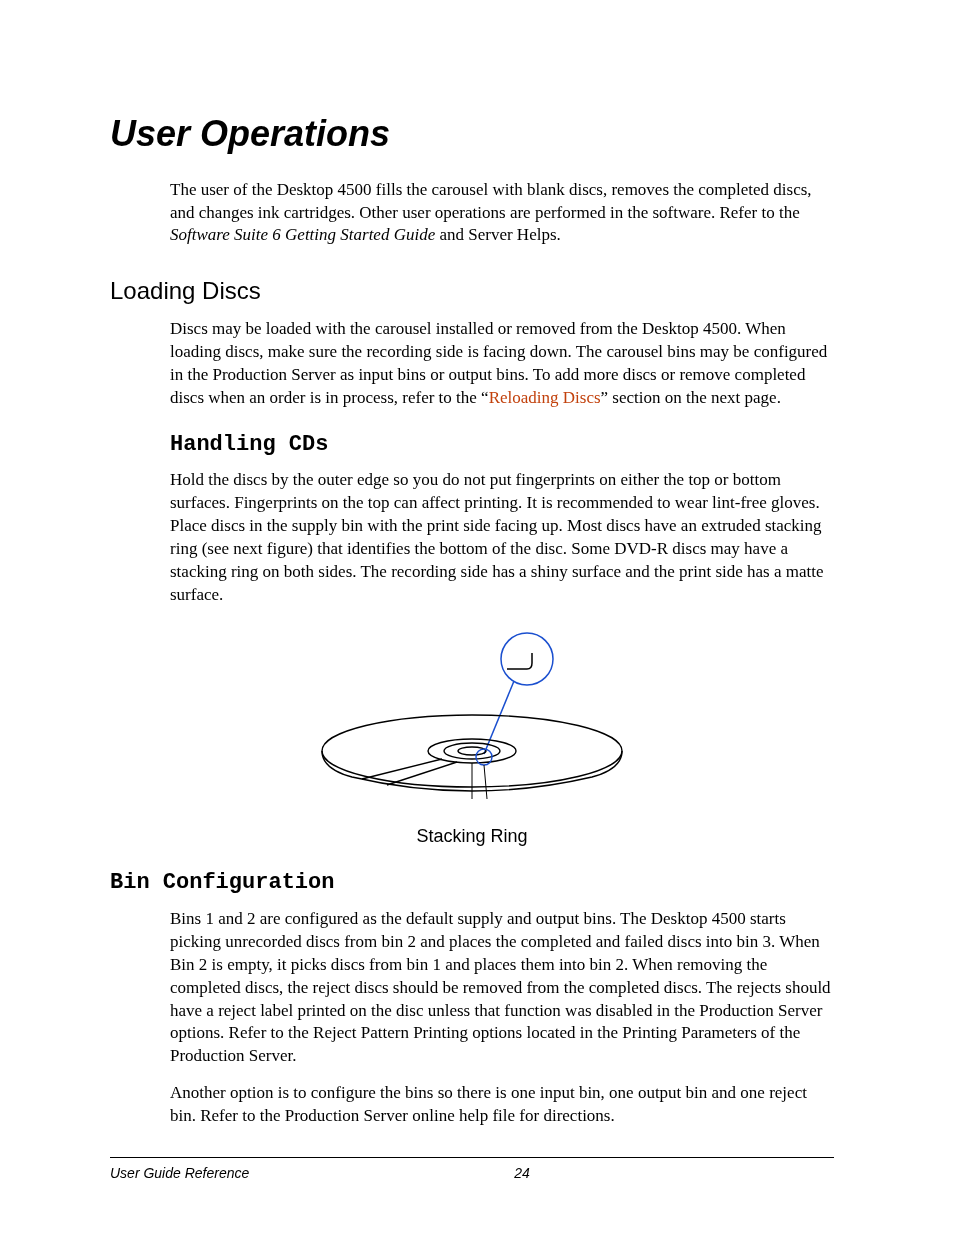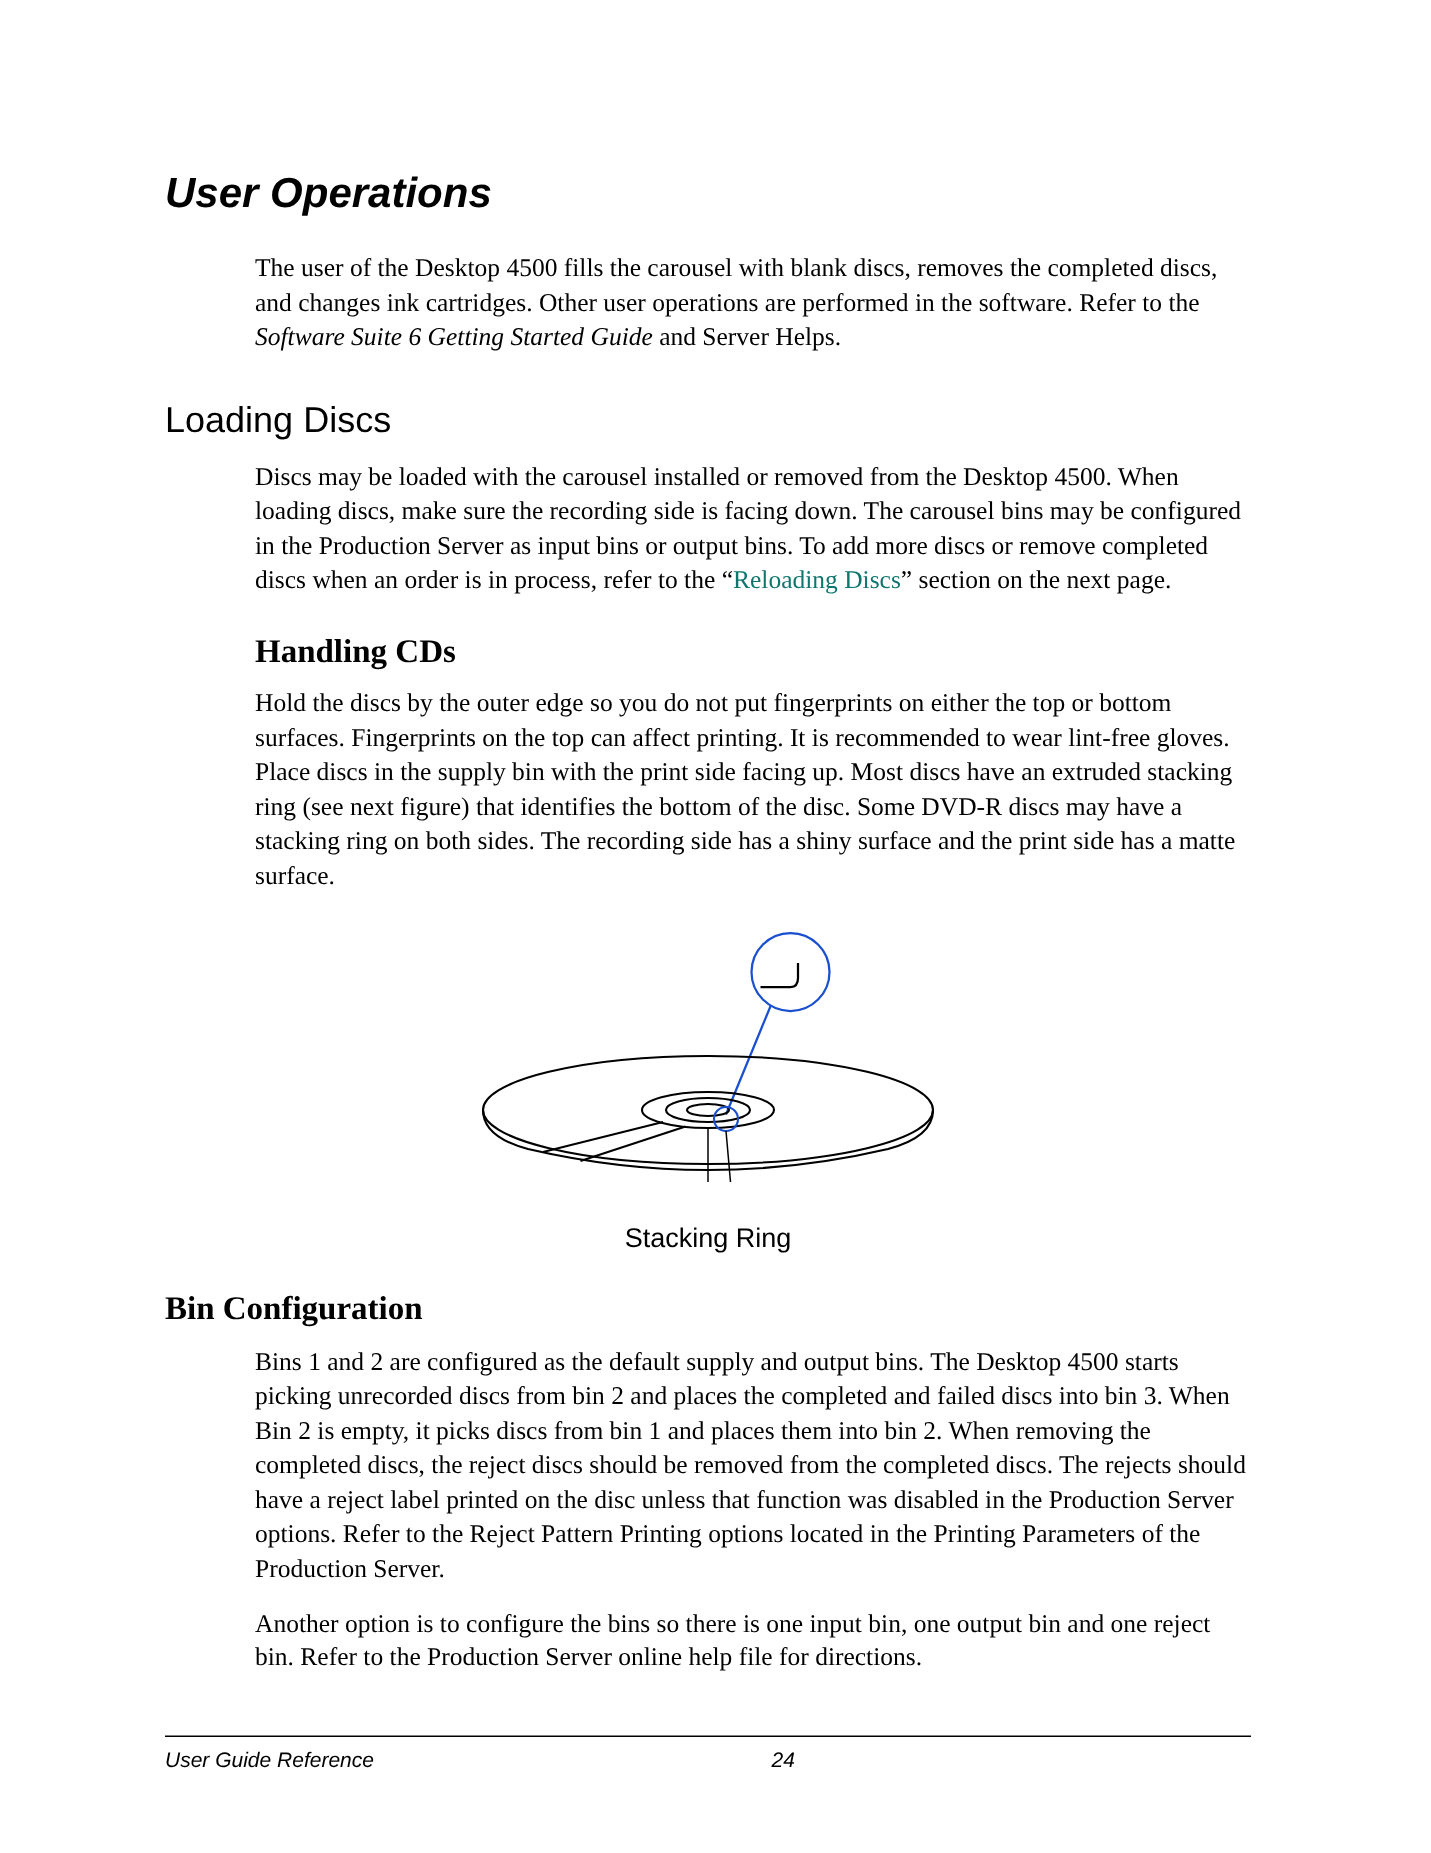--- a/index.html
+++ b/index.html
@@ -15,44 +15,44 @@
     width: 954px;
     height: 1235px;
     box-sizing: border-box;
     padding: 110px 120px 40px 110px;
     position: relative;
   }
   .h1 {
     font-family: Arial, Helvetica, sans-serif;
     font-weight: bold;
     font-style: italic;
-    font-size: 28px;
+    font-size: 36px;
     margin: 0 0 20px 0;
   }
   .h2 {
     font-family: Arial, Helvetica, sans-serif;
     font-weight: normal;
     font-size: 24px;
     margin: 28px 0 10px 0;
   }
   .h3 {
-    font-family: Liberation Serif, serif;
+    font-family: Liberation Mono, monospace;
     font-weight: bold;
     font-size: 22px;
     margin: 20px 0 10px 60px;
   }
   .h3.left0 {
     margin-left: 0;
   }
   .para {
     margin: 0 0 14px 60px;
     text-align: left;
   }
   .para .italic { font-style: italic; }
-  .link { color: #0f766e; }
+  .link { color: #c2410c; }
   .figure {
     margin: 22px auto 14px auto;
     text-align: center;
   }
   .figure svg { display: inline-block; }
   .fig-caption {
     font-family: Arial, Helvetica, sans-serif;
     font-size: 18px;
     margin-top: -2px;
   }

